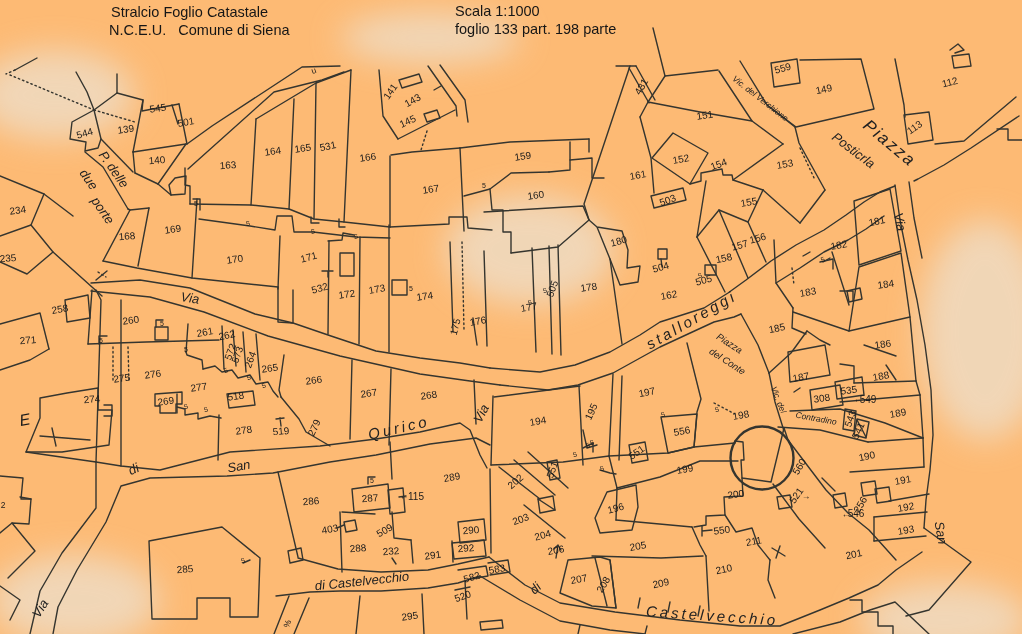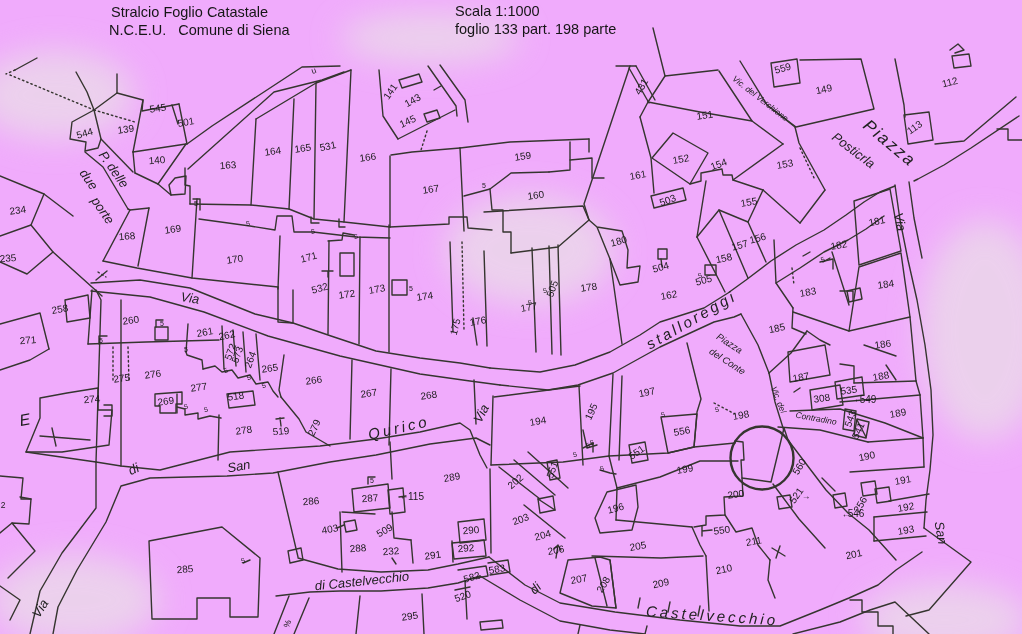--- a/index.html
+++ b/index.html
@@ -1,16 +1,16 @@
 <!DOCTYPE html>
 <html><head>
 <meta charset="utf-8">
 <style>
   html,body{margin:0;padding:0;background:#f2f2ee;}
-  .wrap{width:1022px;height:634px;position:relative;background:#f0abfc;overflow:hidden;}
+  .wrap{width:1022px;height:634px;position:relative;background:#fdba74;overflow:hidden;}
   svg{position:absolute;top:0;left:0;}
   text{font-family:"Liberation Sans",sans-serif;fill:#1b1b1b;}
   .hd{font-size:14.5px;fill:#161616;}
   .n{font-size:10px;}
   .n9{font-size:8.5px;}
   .n7{font-size:7px;}
   .ebig{font-size:16px;font-style:italic;}
   .n,.n9,.n7,.st,.ebig{dominant-baseline:middle;}
   .st{font-style:italic;font-size:13px;fill:#222;}
   .sts{font-size:9.5px;}

